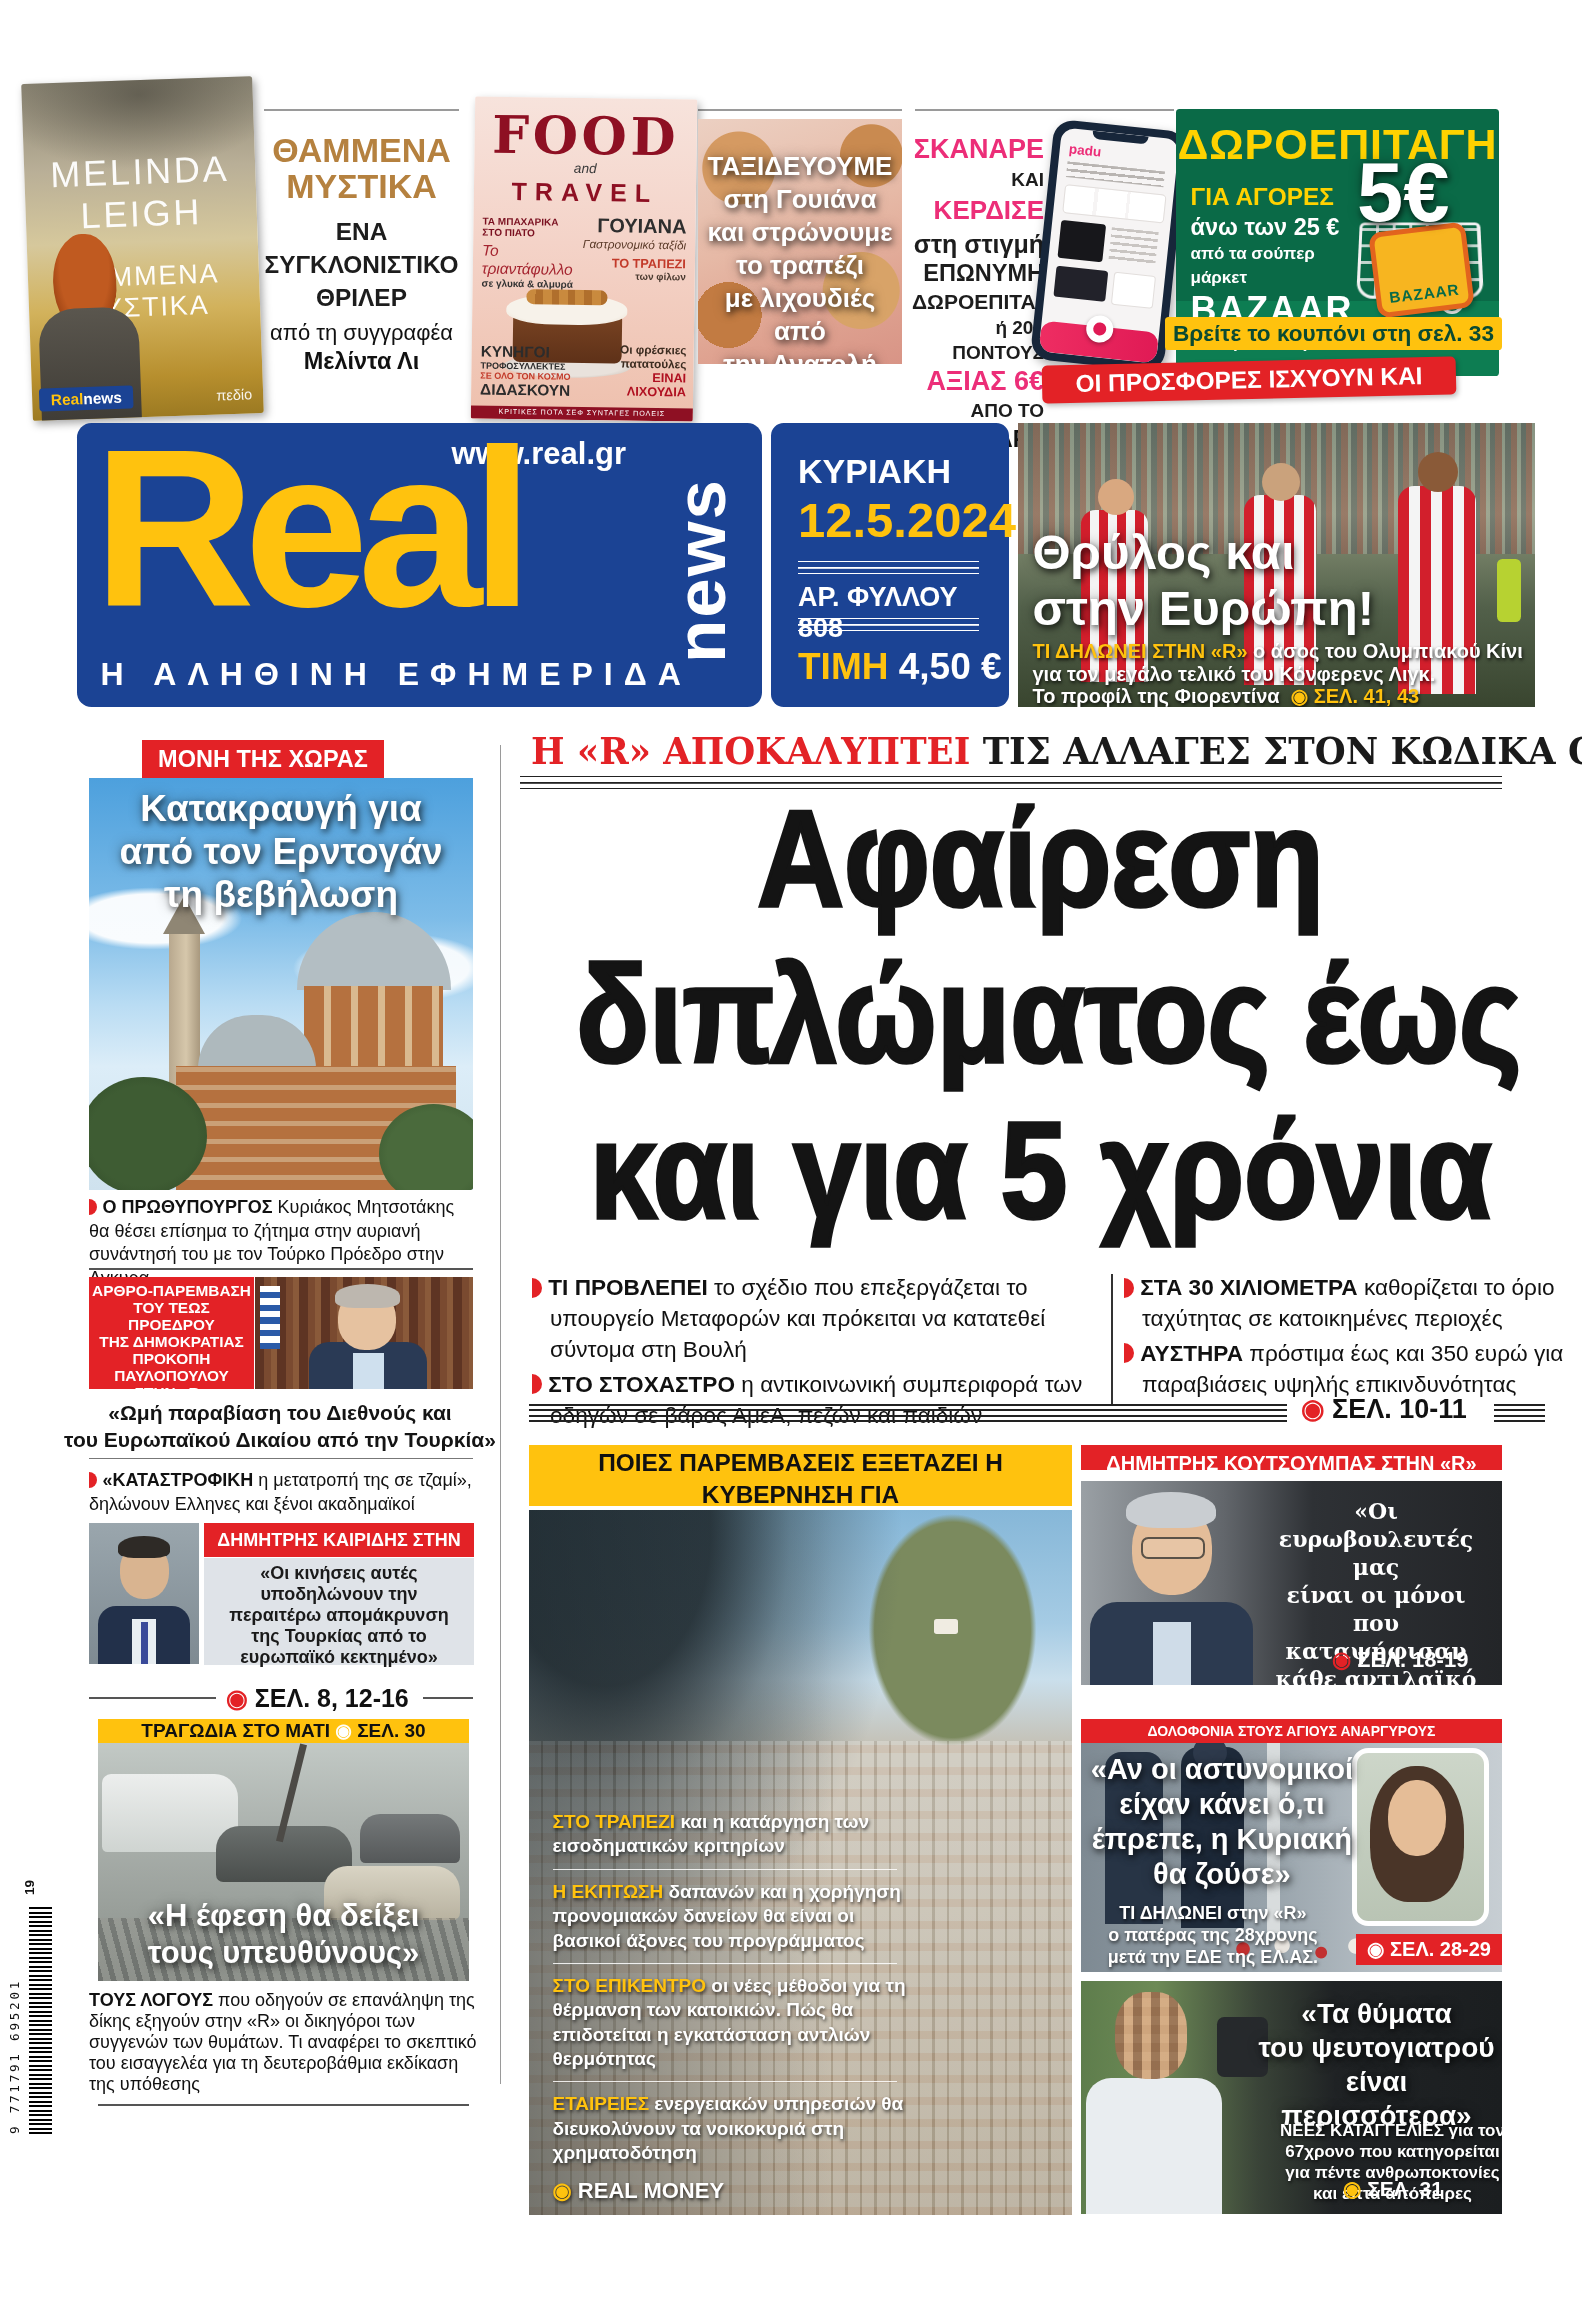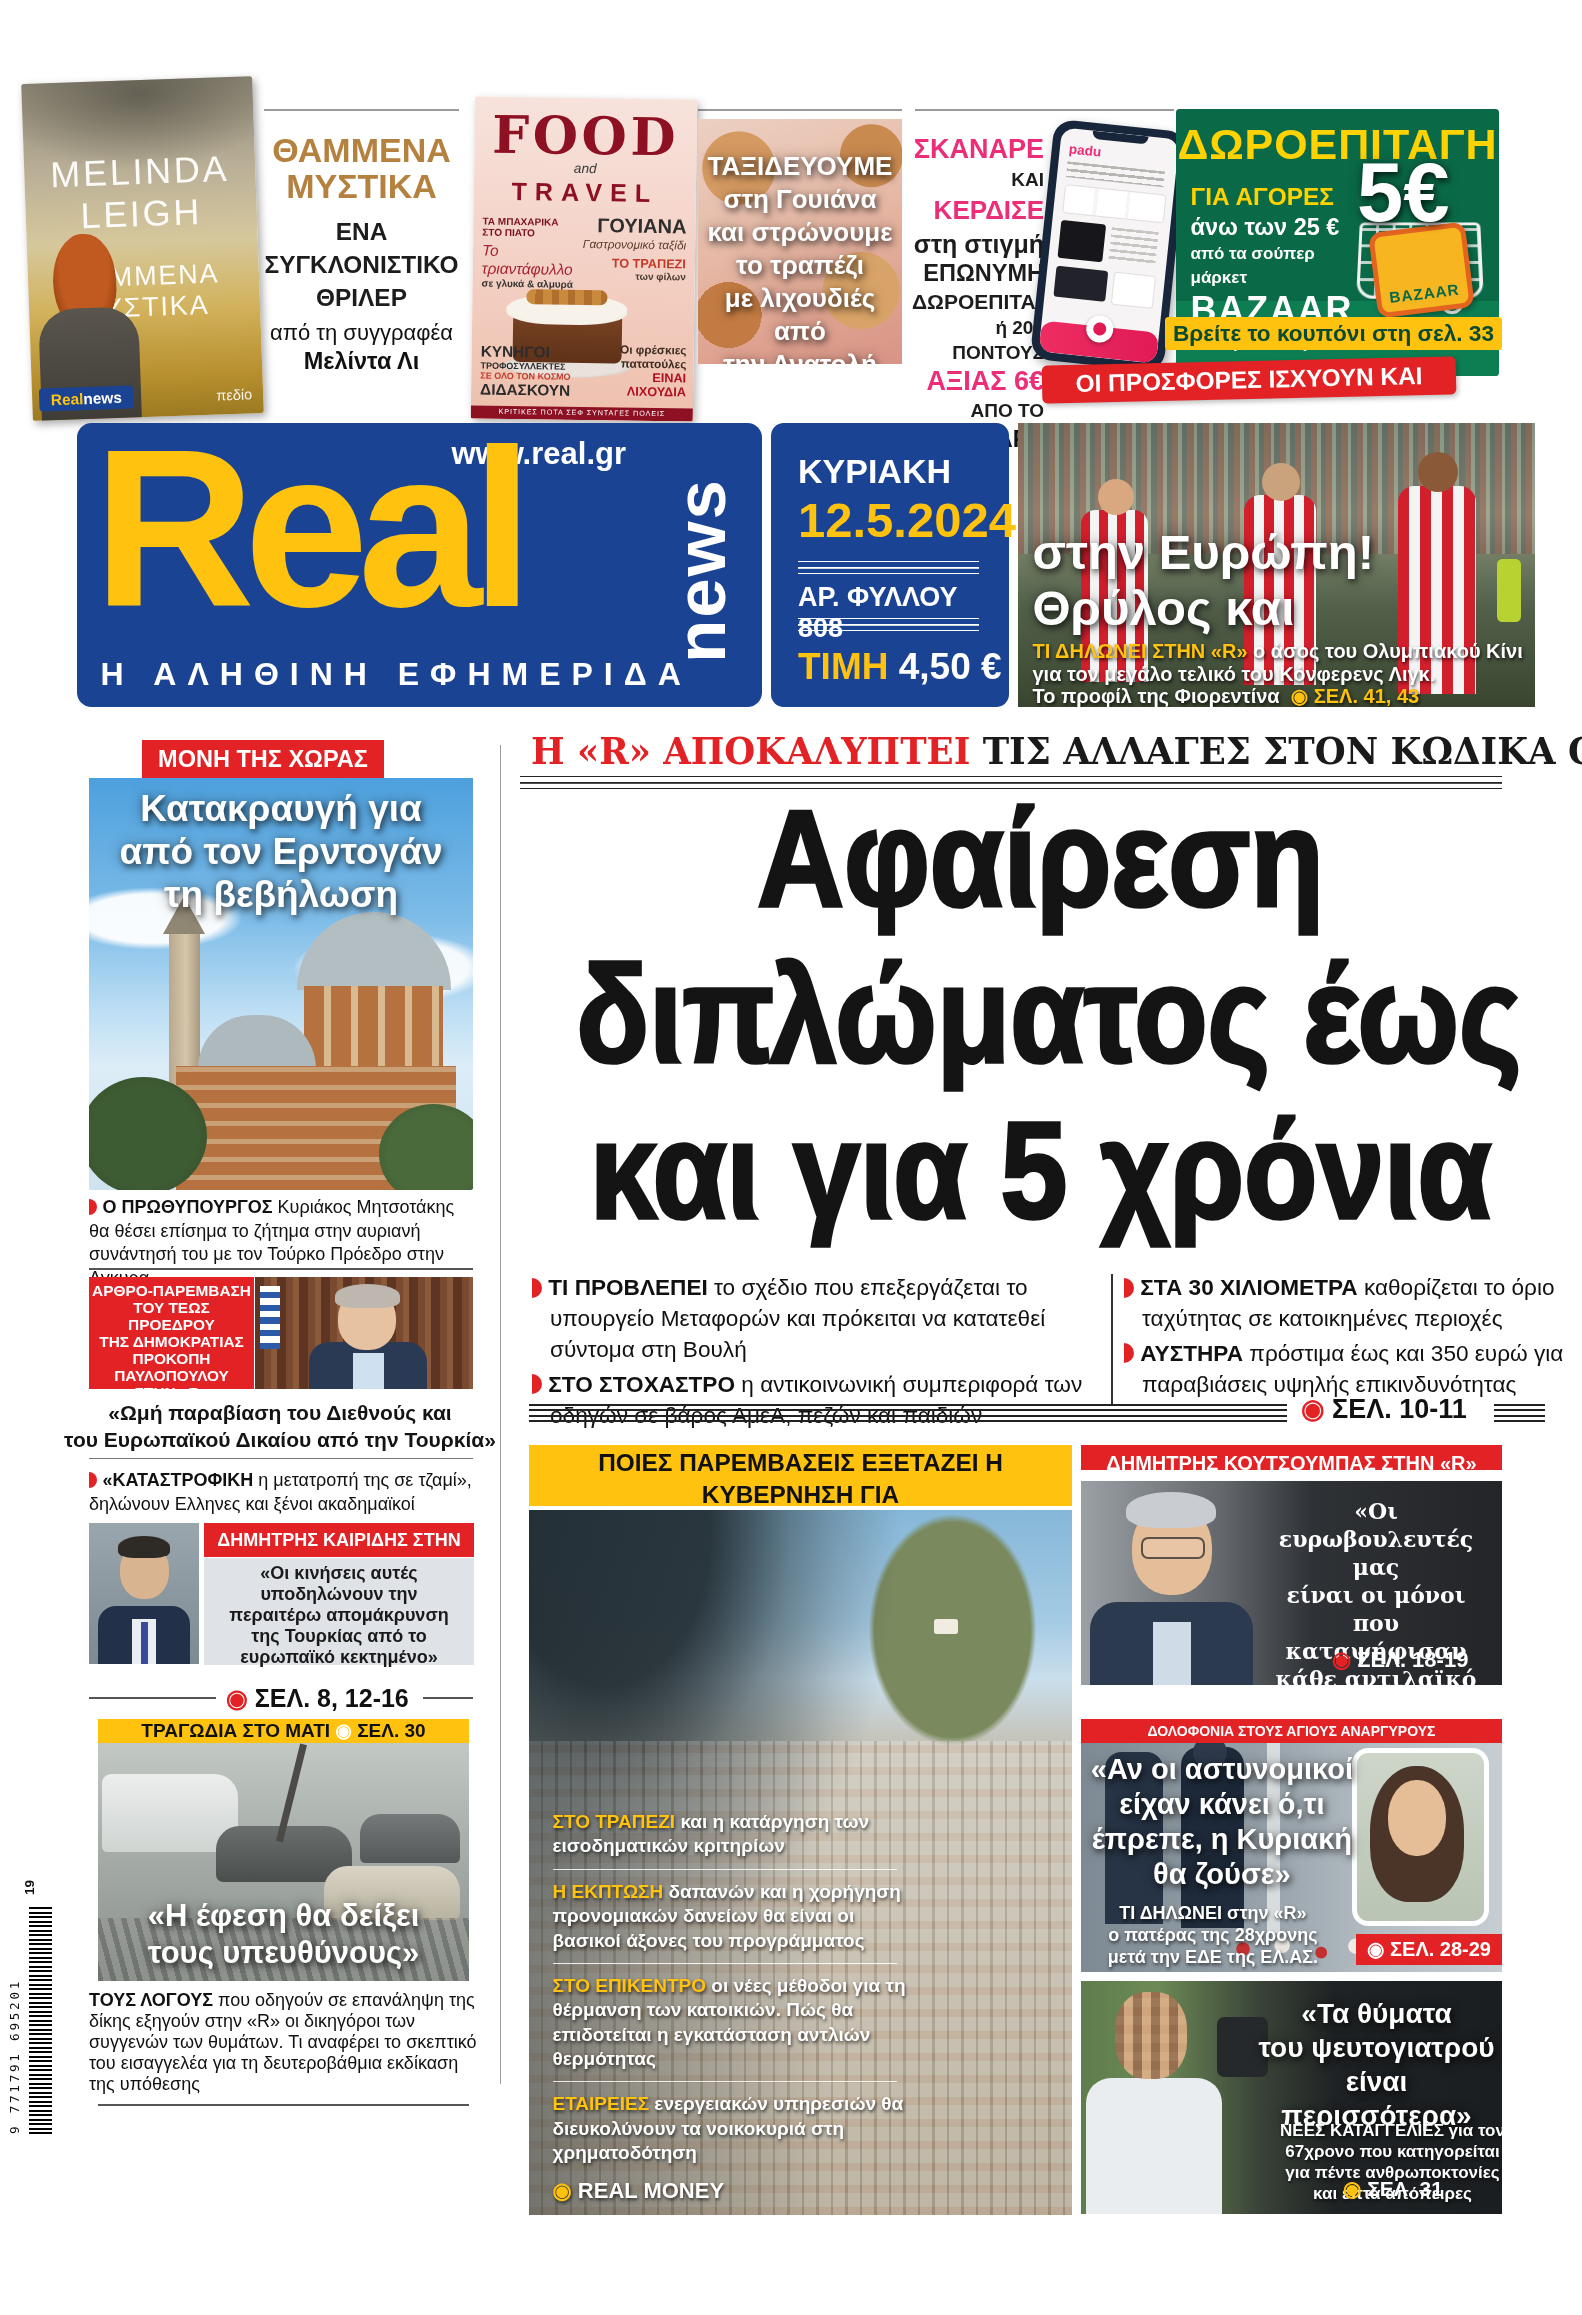--- a/index.html
+++ b/index.html
@@ -211,22 +211,22 @@
     <div class="abs" style="left:0;top:0;right:0;height:46%;opacity:.55;
                 background:repeating-linear-gradient(90deg,rgba(190,60,60,.5) 0 6.3px,rgba(235,235,235,.4) 6.3px 10px,rgba(70,70,95,.5) 10px 15.4px);"></div>
     <div class="abs" style="left:63px;top:87px;width:67px;height:172px;background:repeating-linear-gradient(90deg,#d21f2c 0 9px,#f4f4f4 9px 18px);border-radius:14.5px 14.5px 0 0;"></div>
     <div class="abs" style="left:80px;top:56px;width:36px;height:36px;background:#d9a880;border-radius:50%;"></div>
     <div class="abs" style="left:226px;top:72px;width:72px;height:190px;background:repeating-linear-gradient(90deg,#d21f2c 0 10px,#f4f4f4 10px 20px);border-radius:16.3px 16.3px 0 0;"></div>
     <div class="abs" style="left:244px;top:40px;width:38px;height:38px;background:#caa27c;border-radius:50%;"></div>
     <div class="abs" style="left:380px;top:63px;width:78px;height:208px;background:repeating-linear-gradient(90deg,#d21f2c 0 11px,#f4f4f4 11px 22px);border-radius:16.3px 16.3px 0 0;"></div>
     <div class="abs" style="left:400px;top:29px;width:40px;height:40px;background:#8a5a38;border-radius:50%;"></div>
     <div class="abs" style="left:479px;top:136px;width:23.5px;height:63px;background:#b7d231;border-radius:5.4px;"></div>
     <div class="abs b w sh" style="left:14.5px;top:101px;font-size:49px;line-height:56px;">
+      <div>Θρύλος και</div>
       <div>στην Ευρώπη!</div>
-      <div>Θρύλος και</div>
     </div>
     <div class="abs" style="left:14.5px;top:217px;width:496px;font-size:20px;line-height:22.6px;text-shadow:0.9px 1.8px 3.6px rgba(0,0,0,.8);">
       <div><span class="b y">ΤΙ ΔΗΛΩΝΕΙ ΣΤΗΝ «R»</span> <span class="b w">ο άσος του Ολυμπιακού Κίνι</span></div>
       <div class="b w">για τον μεγάλο τελικό του Κόνφερενς Λιγκ.</div>
       <div><span class="b w">Το προφίλ της Φιορεντίνα</span>&nbsp;&nbsp;<span class="b y">◉ ΣΕΛ. 41, 43</span></div>
     </div>
   </div>
 
   <div class="abs c serif nw" style="left:511px;top:729px;width:1000px;font-size:37px;font-weight:bold;transform:scaleX(.96);">
     <span class="red">Η «R» ΑΠΟΚΑΛΥΠΤΕΙ</span>

